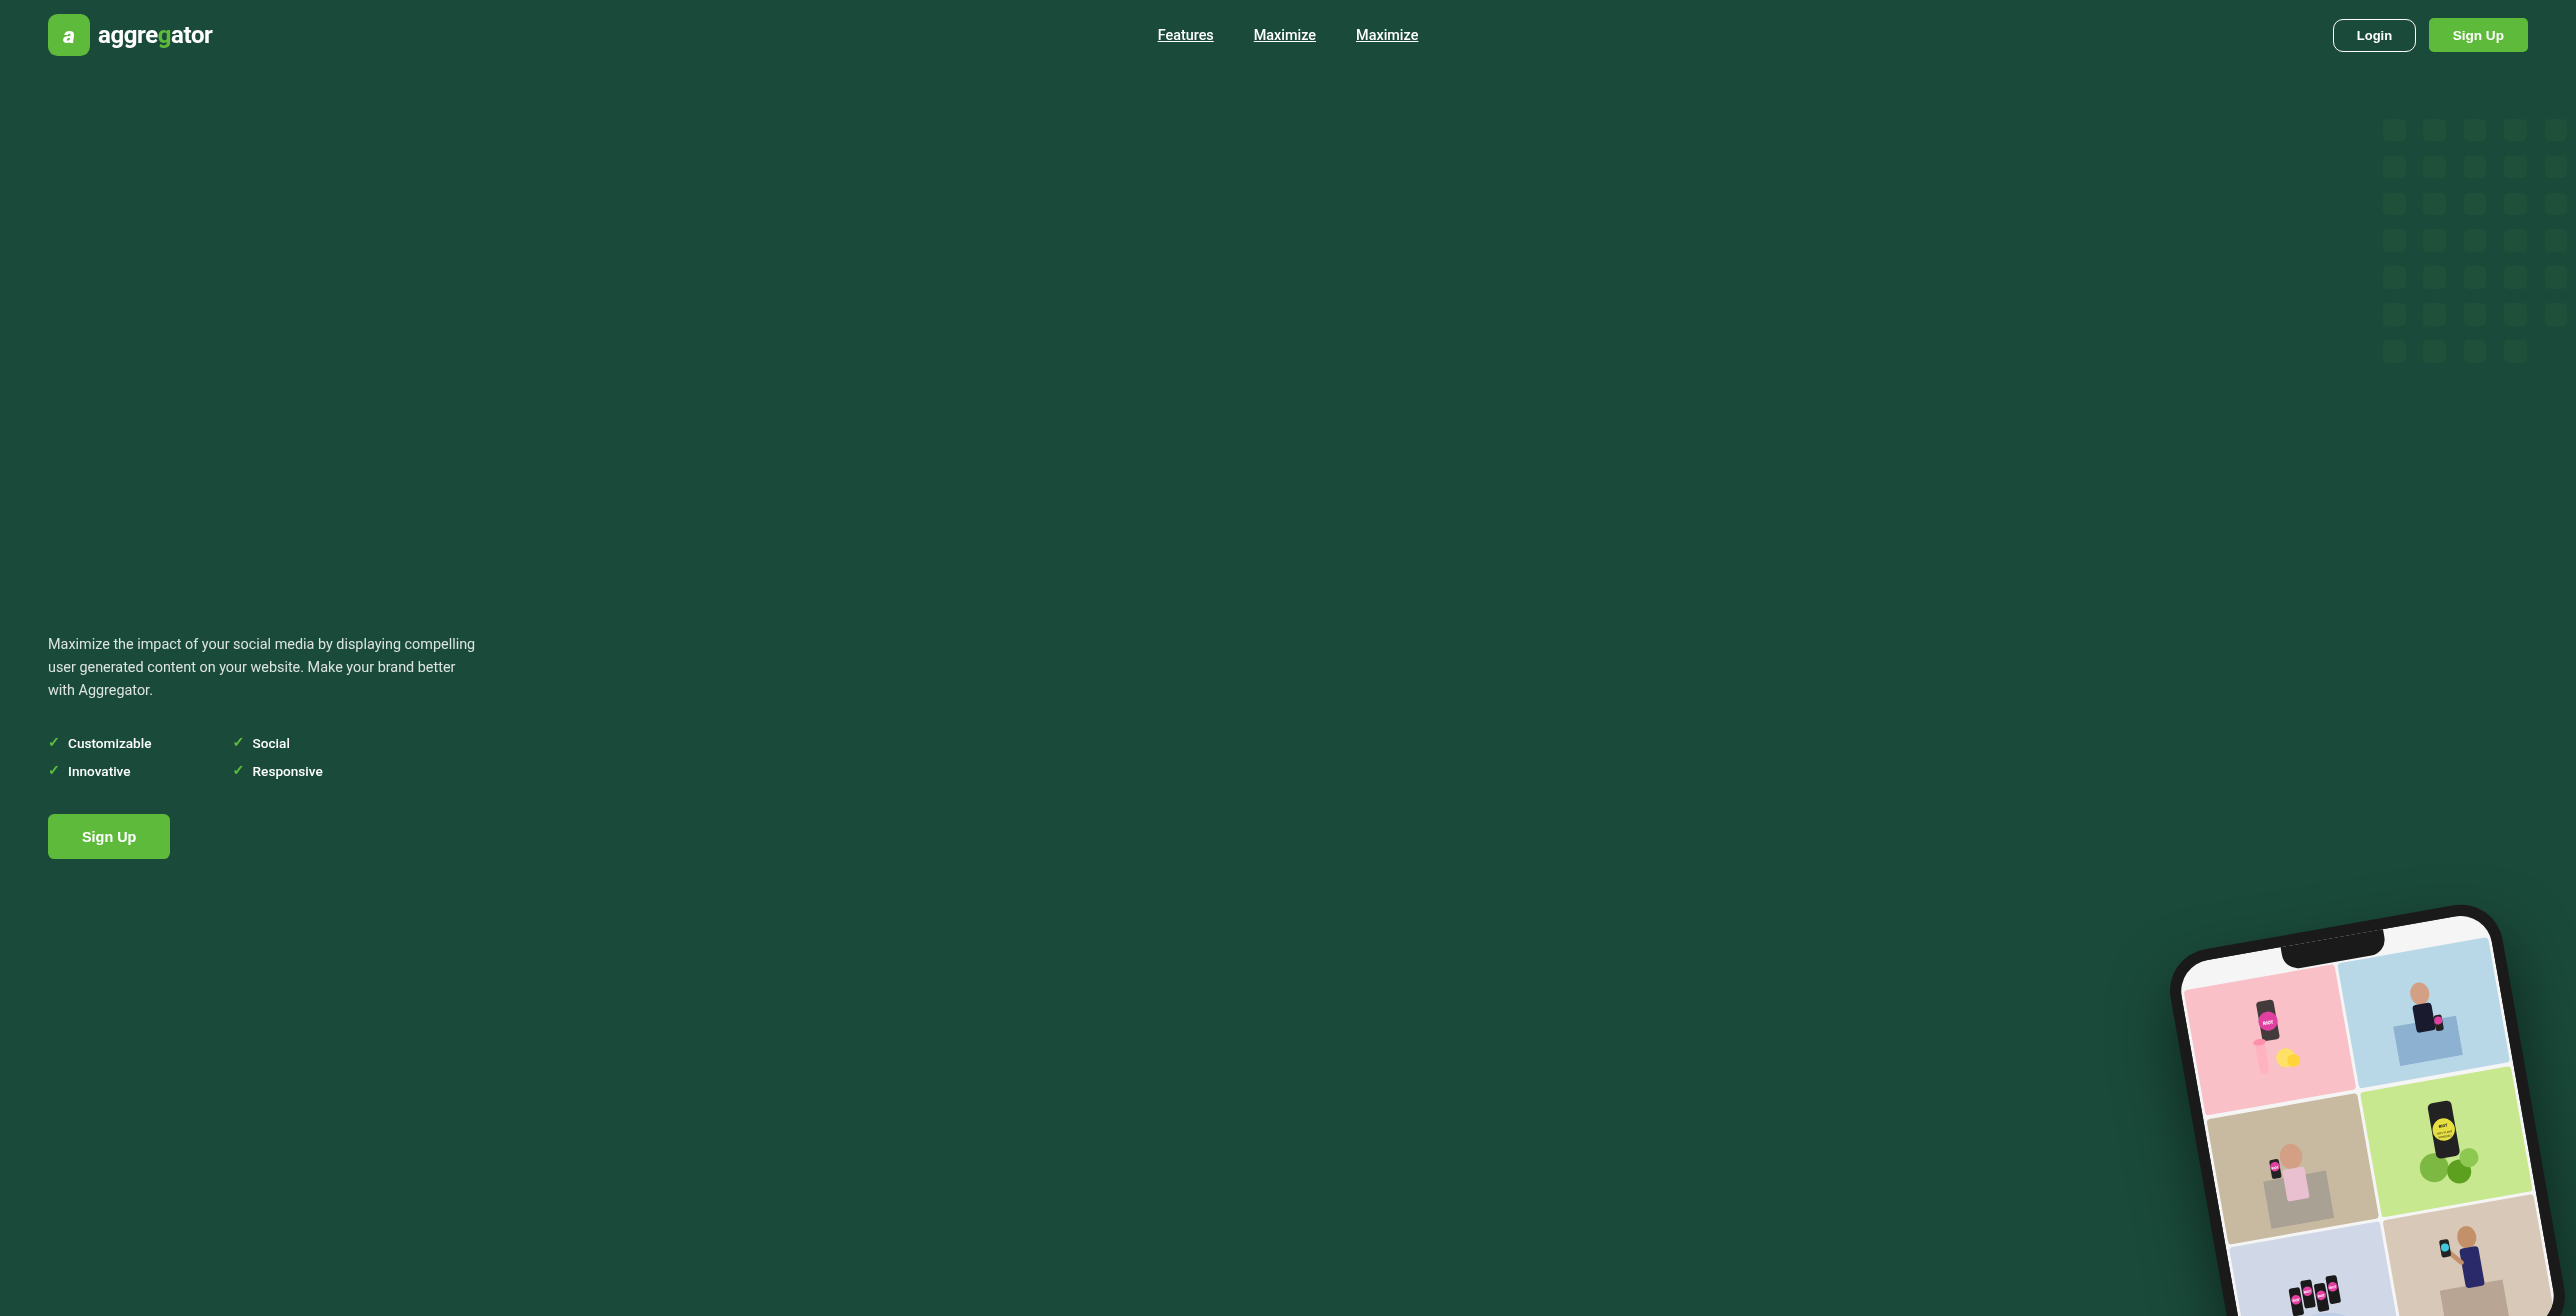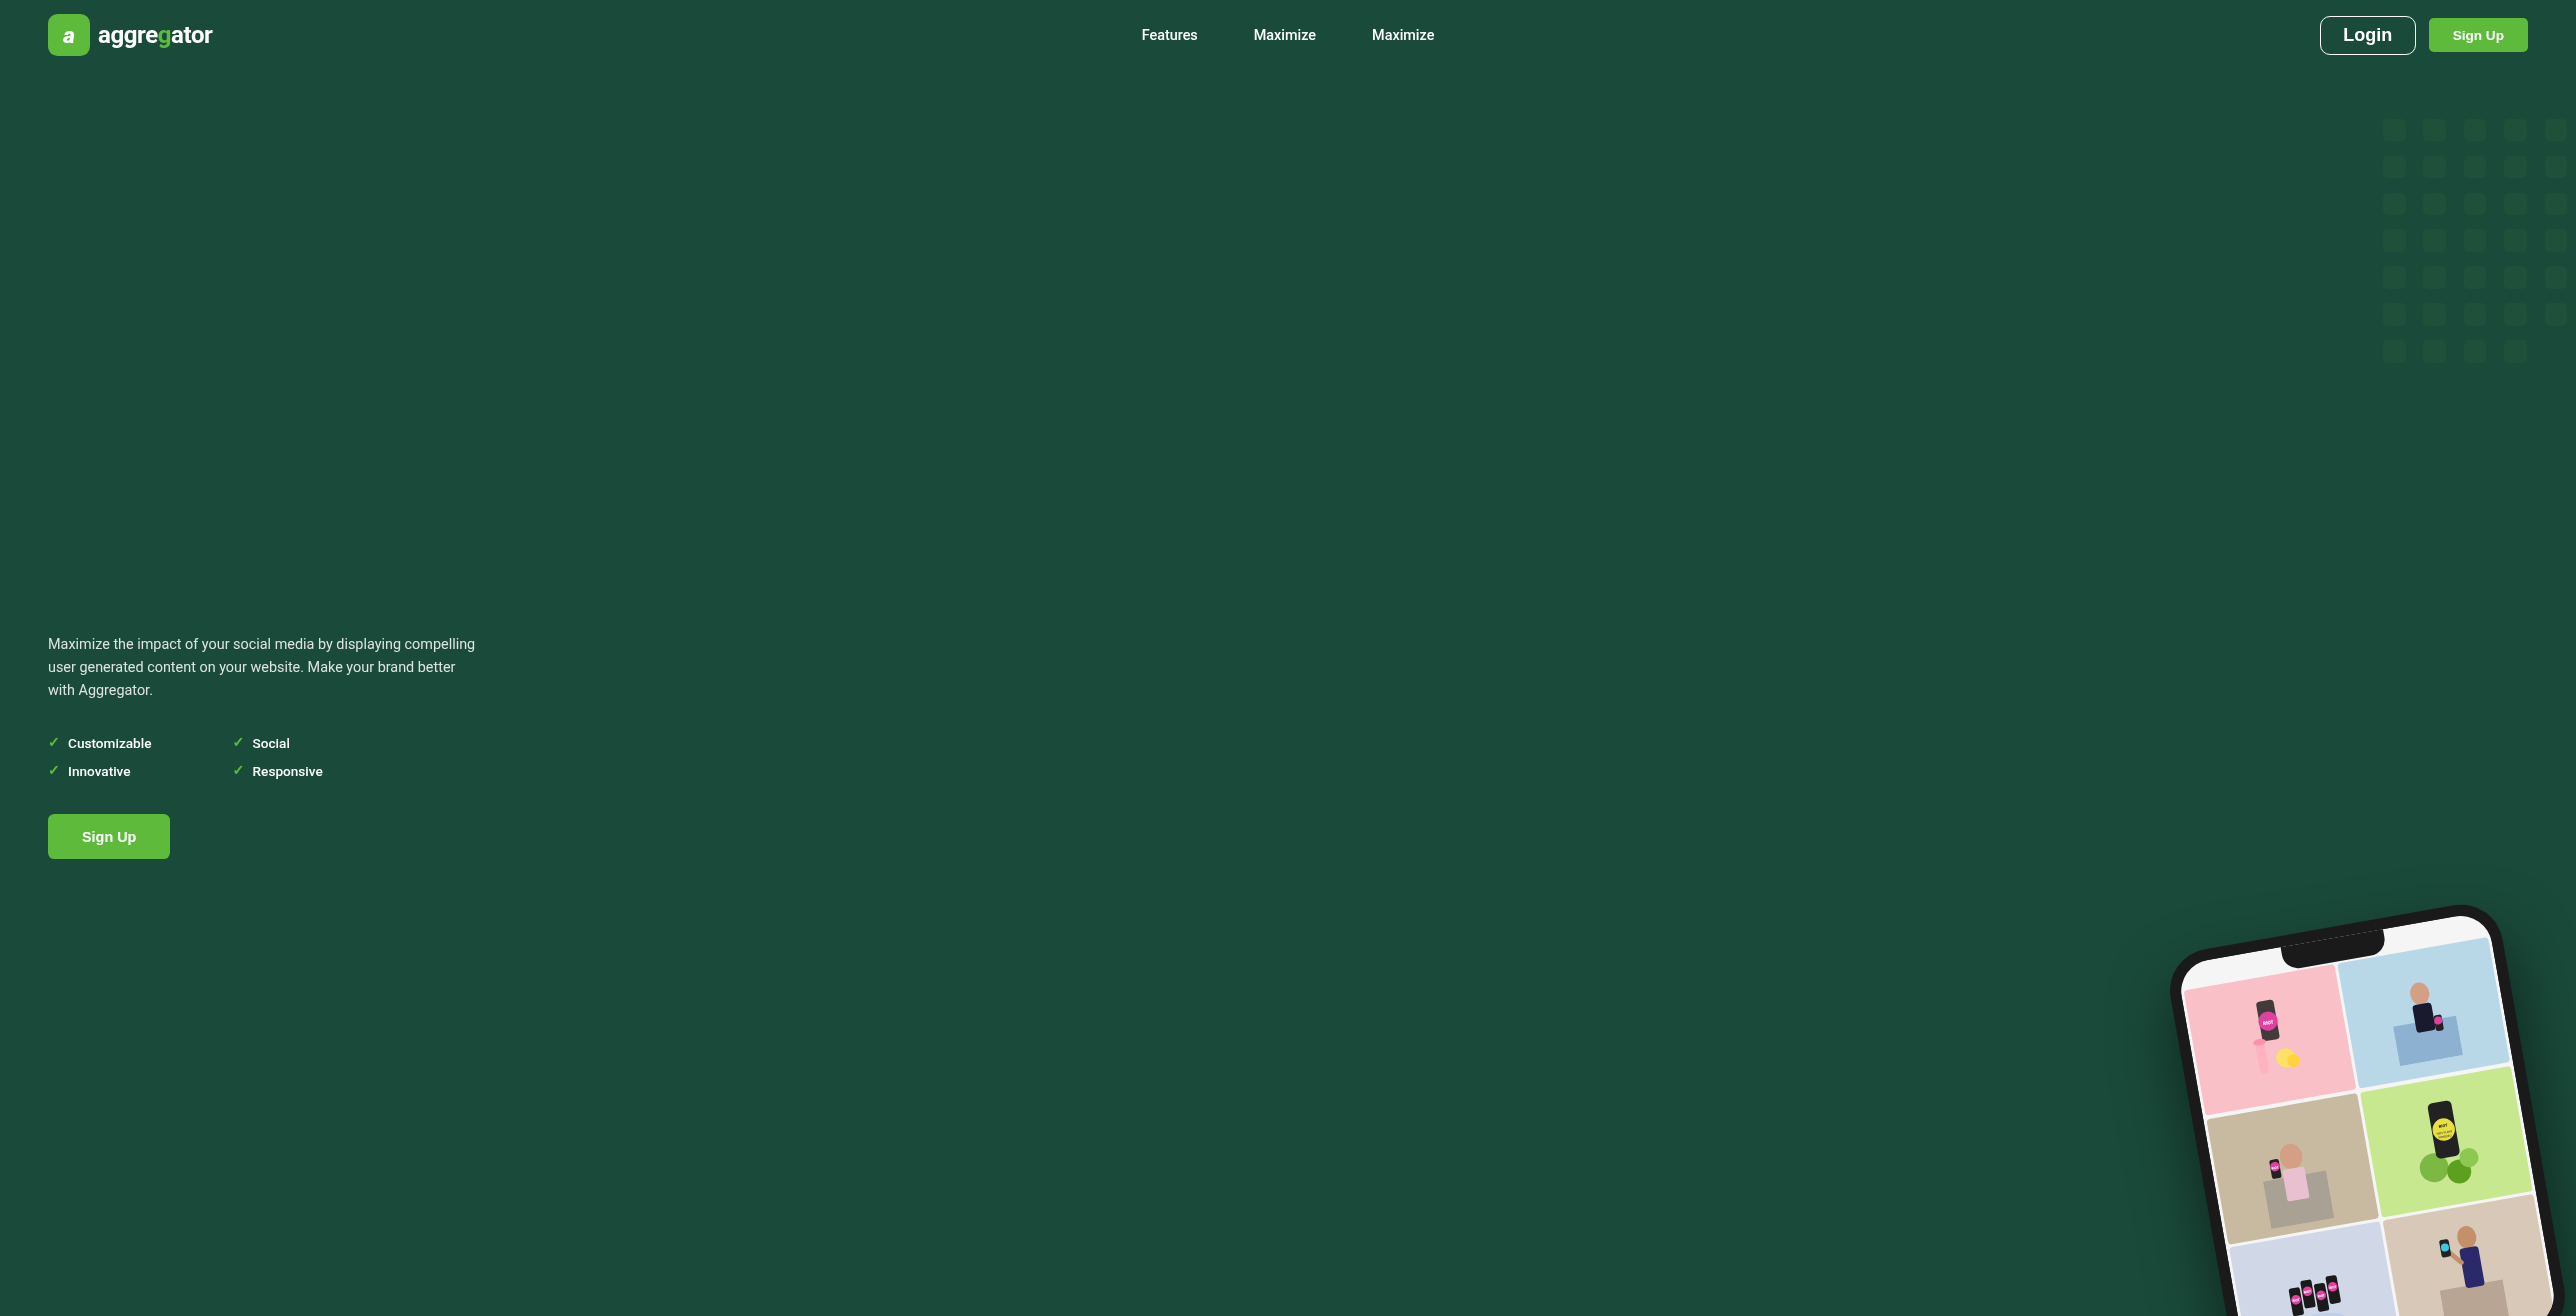--- a/index.html
+++ b/index.html
@@ -49,25 +49,26 @@
       letter-spacing: -0.4px;
     }
 
     .logo-text span {
       color: #5dba3b;
     }
 
     .nav-links {
       display: flex;
       align-items: center;
-      gap: 56px;
+      gap: 40px;
       list-style: none;
       position: absolute;
       left: 50%;
       transform: translateX(-50%);
+      text-decoration: underline;
     }
 
     .nav-links a {
       color: #ffffff;
       text-decoration: none;
       font-size: 14.4px;
       font-weight: 500;
     }
 
     .nav-actions {
@@ -75,21 +76,21 @@
       align-items: center;
       gap: 13px;
     }
 
     .btn-login {
       background: transparent;
       border: 1.6px solid #ffffff;
       color: #ffffff;
       padding: 8px 22.5px;
       border-radius: 10px;
-      font-size: 18px;
+      font-size: 13px;
       font-weight: 600;
       cursor: pointer;
     }
 
     .btn-signup-nav {
       background: #5dba3b;
       border: none;
       color: #ffffff;
       padding: 9.6px 24px;
       border-radius: 4.8px;

